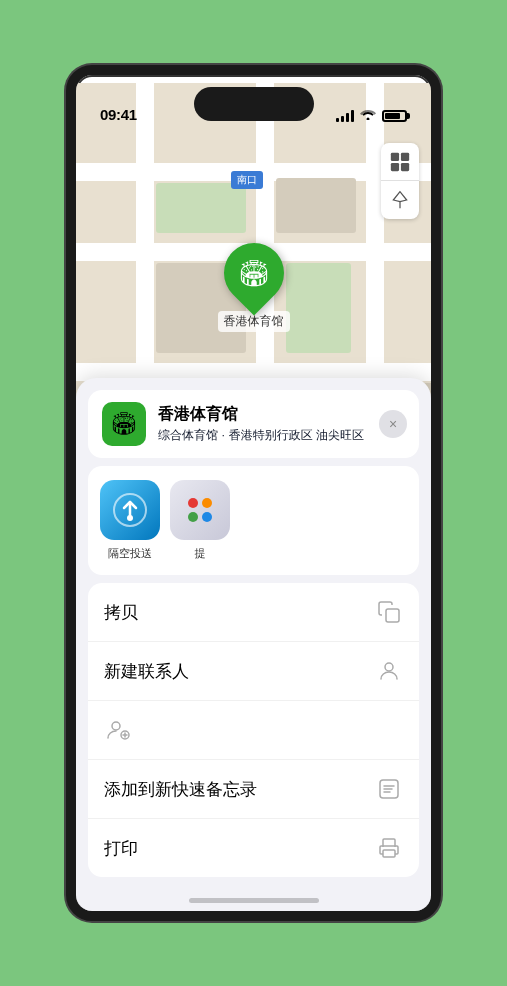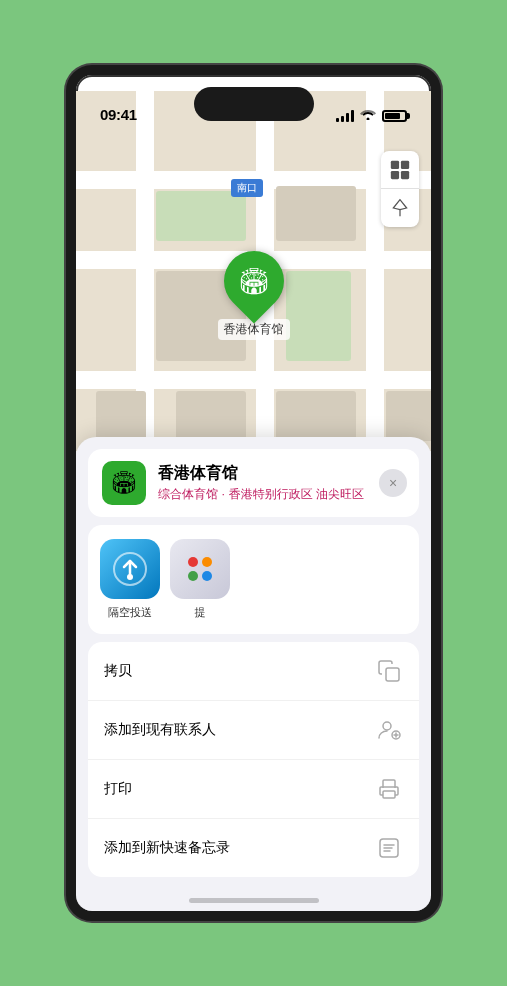--- a/index.html
+++ b/index.html
@@ -105,21 +105,21 @@
     .battery-fill {
       background: #000;
       height: 100%;
       width: 80%;
       border-radius: 1px;
     }
 
     
     .map-area {
       position: absolute;
-      top: 16px;
+      top: 8px;
       left: 0;
       right: 0;
       height: 420px;
       background: #e8e0d0;
       overflow: hidden;
     }
 
     
     .map-road-h {
       position: absolute;
@@ -260,21 +260,21 @@
     .place-info {
       flex: 1;
     }
     .place-name {
       font-size: 16px;
       font-weight: 600;
       color: #000;
     }
     .place-sub {
       font-size: 12px;
-      color: #be185d;
+      color: #0f172a;
       margin-top: 2px;
     }
     .close-btn {
       width: 28px;
       height: 28px;
       background: #e0e0e5;
       border-radius: 50%;
       display: flex;
       align-items: center;
       justify-content: center;
@@ -350,21 +350,21 @@
       align-items: center;
       justify-content: space-between;
       padding: 15px 16px;
       border-bottom: 1px solid #f0f0f0;
       cursor: pointer;
     }
     .action-item:last-child {
       border-bottom: none;
     }
     .action-text {
-      font-size: 14px;
+      font-size: 17px;
       color: #000;
     }
     .action-icon-right {
       width: 28px;
       height: 28px;
       display: flex;
       align-items: center;
       justify-content: center;
       color: #888;
       font-size: 20px;
@@ -523,52 +523,60 @@
       <div class="action-item">
         <span class="action-text">拷贝</span>
         <div class="action-icon-right">
           <svg width="24" height="24" viewBox="0 0 24 24" fill="none">
             <rect x="9" y="9" width="13" height="13" rx="2" stroke="#aaa" stroke-width="1.5"></rect>
             <path d="M5 15H4a2 2 0 0 1-2-2V4a2 2 0 0 1 2-2h9a2 2 0 0 1 2 2v1" stroke="#aaa" stroke-width="1.5"></path>
           </svg>
         </div>
       </div>
 
-
       <div class="action-item">
-        <span class="action-text">添加到现有联系人</span>
+        <span class="action-text">新建联系人</span>
+        <div class="action-icon-right">
+          <svg width="24" height="24" viewBox="0 0 24 24" fill="none">
+            <circle cx="12" cy="8" r="4" stroke="#aaa" stroke-width="1.5"></circle>
+            <path d="M4 20c0-4 3.6-7 8-7s8 3 8 7" stroke="#aaa" stroke-width="1.5" stroke-linecap="round"></path>
+          </svg>
+        </div>
+      </div>
+
+      <div class="action-item">
         <div class="action-icon-right">
           <svg width="24" height="24" viewBox="0 0 24 24" fill="none">
             <circle cx="10" cy="8" r="4" stroke="#aaa" stroke-width="1.5"></circle>
             <path d="M2 20c0-4 3.6-7 8-7" stroke="#aaa" stroke-width="1.5" stroke-linecap="round"></path>
             <circle cx="19" cy="17" r="4" stroke="#aaa" stroke-width="1.5" fill="none"></circle>
             <line x1="19" y1="15" x2="19" y2="19" stroke="#aaa" stroke-width="1.5" stroke-linecap="round"></line>
             <line x1="17" y1="17" x2="21" y2="17" stroke="#aaa" stroke-width="1.5" stroke-linecap="round"></line>
           </svg>
         </div>
       </div>
 
       <div class="action-item">
+        <span class="action-text">添加到新快速备忘录</span>
+        <div class="action-icon-right">
+          <svg width="24" height="24" viewBox="0 0 24 24" fill="none">
+            <rect x="3" y="3" width="18" height="18" rx="3" stroke="#aaa" stroke-width="1.5"></rect>
+            <path d="M7 9h10M7 12h8M7 15h6" stroke="#aaa" stroke-width="1.5" stroke-linecap="round"></path>
+          </svg>
+        </div>
+      </div>
+
+      <div class="action-item">
         <span class="action-text">打印</span>
         <div class="action-icon-right">
           <svg width="24" height="24" viewBox="0 0 24 24" fill="none">
             <rect x="6" y="14" width="12" height="7" rx="1" stroke="#aaa" stroke-width="1.5"></rect>
             <path d="M6 18H4a1 1 0 0 1-1-1v-6a1 1 0 0 1 1-1h16a1 1 0 0 1 1 1v6a1 1 0 0 1-1 1h-2" stroke="#aaa" stroke-width="1.5"></path>
             <path d="M6 11V4a1 1 0 0 1 1-1h10a1 1 0 0 1 1 1v7" stroke="#aaa" stroke-width="1.5"></path>
           </svg>
         </div>
       </div>
-
-      <div class="action-item">
-        <span class="action-text">添加到新快速备忘录</span>
-        <div class="action-icon-right">
-          <svg width="24" height="24" viewBox="0 0 24 24" fill="none">
-            <rect x="3" y="3" width="18" height="18" rx="3" stroke="#aaa" stroke-width="1.5"></rect>
-            <path d="M7 9h10M7 12h8M7 15h6" stroke="#aaa" stroke-width="1.5" stroke-linecap="round"></path>
-          </svg>
-        </div>
-      </div>
     </div>
 
   </div>
 
   <div class="home-indicator"></div>
 </div>
 
 </body></html>

